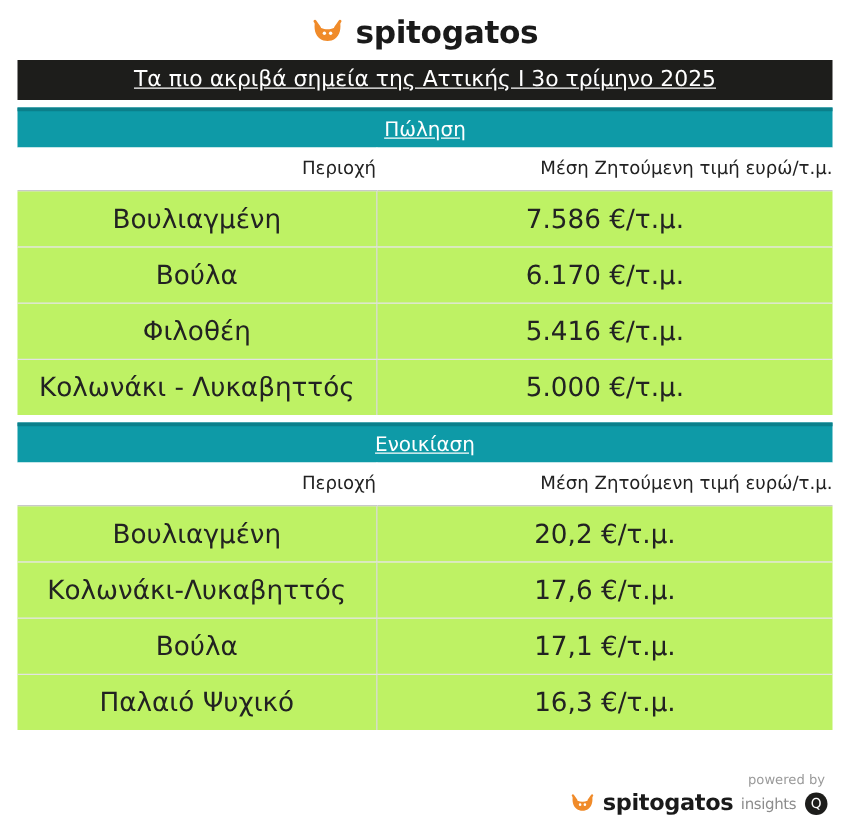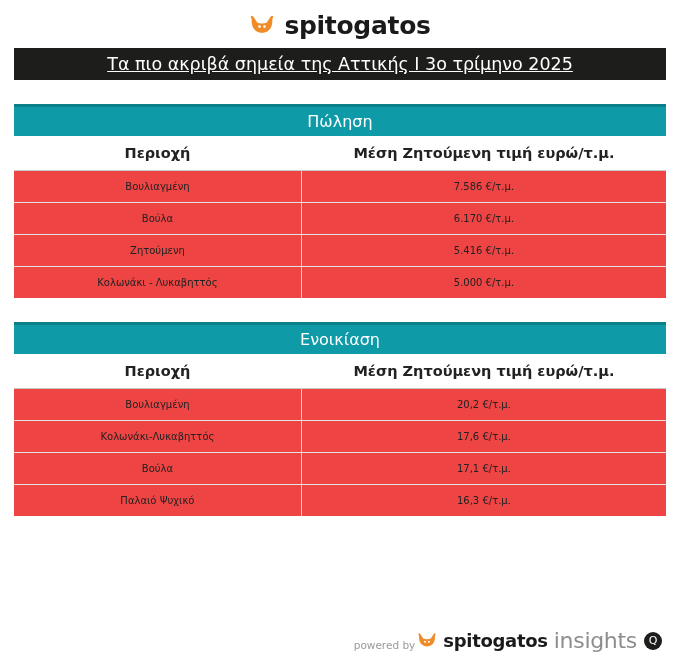--- a/index.html
+++ b/index.html
@@ -55,62 +55,64 @@
     text-decoration: underline;
   }
   
   .section-header {
     background: #0e9aa7;
     color: #ffffff;
     text-align: center;
     font-size: 16px;
     line-height: 29px;
     height: 29px;
-    margin-top: 24px;
+    margin-top: 6px;
     border-top: 3px solid #0b7f8a;
+    text-decoration: underline;
   }
   
   table.price-table {
     width: 100%;
     border-collapse: collapse;
     table-layout: fixed;
   }
   table.price-table th {
     font-size: 14.5px;
-    font-weight: bold;
+    font-weight: normal;
     color: #222;
     padding: 9px 0 9px 0;
-    text-align: center;
+    text-align: right;
     background: #ffffff;
     border-bottom: 1px solid #c9c9c9;
   }
   table.price-table td {
-    font-size: 10px;
+    font-size: 21px;
     color: #222;
     text-align: center;
     padding: 10px 0 10px 0;
     border-bottom: 1px solid #e3e3e3;
-    background: #ef4444;
+    background: #bef264;
   }
   table.price-table tr:last-child td {
     border-bottom: none;
   }
   table.price-table .col-area {
     width: 44%;
     border-right: 1px solid #d8d8d6;
   }
   table.price-table th.col-area {
     border-right: 1px solid #ffffff;
   }
   
   .footer {
     position: absolute;
     right: 18px;
     bottom: 8px;
     display: flex;
+    flex-direction: column;
     align-items: flex-end;
   }
   .powered {
     font-size: 10.5px;
     color: #9a9a9a;
     line-height: 12px;
     margin-bottom: 2px;
     margin-right: 2px;
   }
   .footer-brand {
@@ -123,21 +125,21 @@
     height: 17px;
     display: block;
   }
   .footer-name {
     font-size: 18px;
     font-weight: bold;
     color: #1a1a1a;
     letter-spacing: -0.3px;
   }
   .footer-insights {
-    font-size: 22px;
+    font-size: 12px;
     color: #8d8d8d;
     letter-spacing: -0.3px;
   }
   .footer-mark {
     width: 18px;
     height: 18px;
     border-radius: 50%;
     background: #1d1d1b;
     color: #fff;
     font-size: 11px;
@@ -176,21 +178,21 @@
     <tbody>
       <tr>
         <td class="col-area">Βουλιαγμένη</td>
         <td>7.586 €/τ.μ.</td>
       </tr>
       <tr>
         <td class="col-area">Βούλα</td>
         <td>6.170 €/τ.μ.</td>
       </tr>
       <tr>
-        <td class="col-area">Ζητούμενη</td>
+        <td class="col-area">Φιλοθέη</td>
         <td>5.416 €/τ.μ.</td>
       </tr>
       <tr>
         <td class="col-area">Κολωνάκι - Λυκαβηττός</td>
         <td>5.000 €/τ.μ.</td>
       </tr>
     </tbody>
   </table>
 
   <div class="section-header">Ενοικίαση</div>

